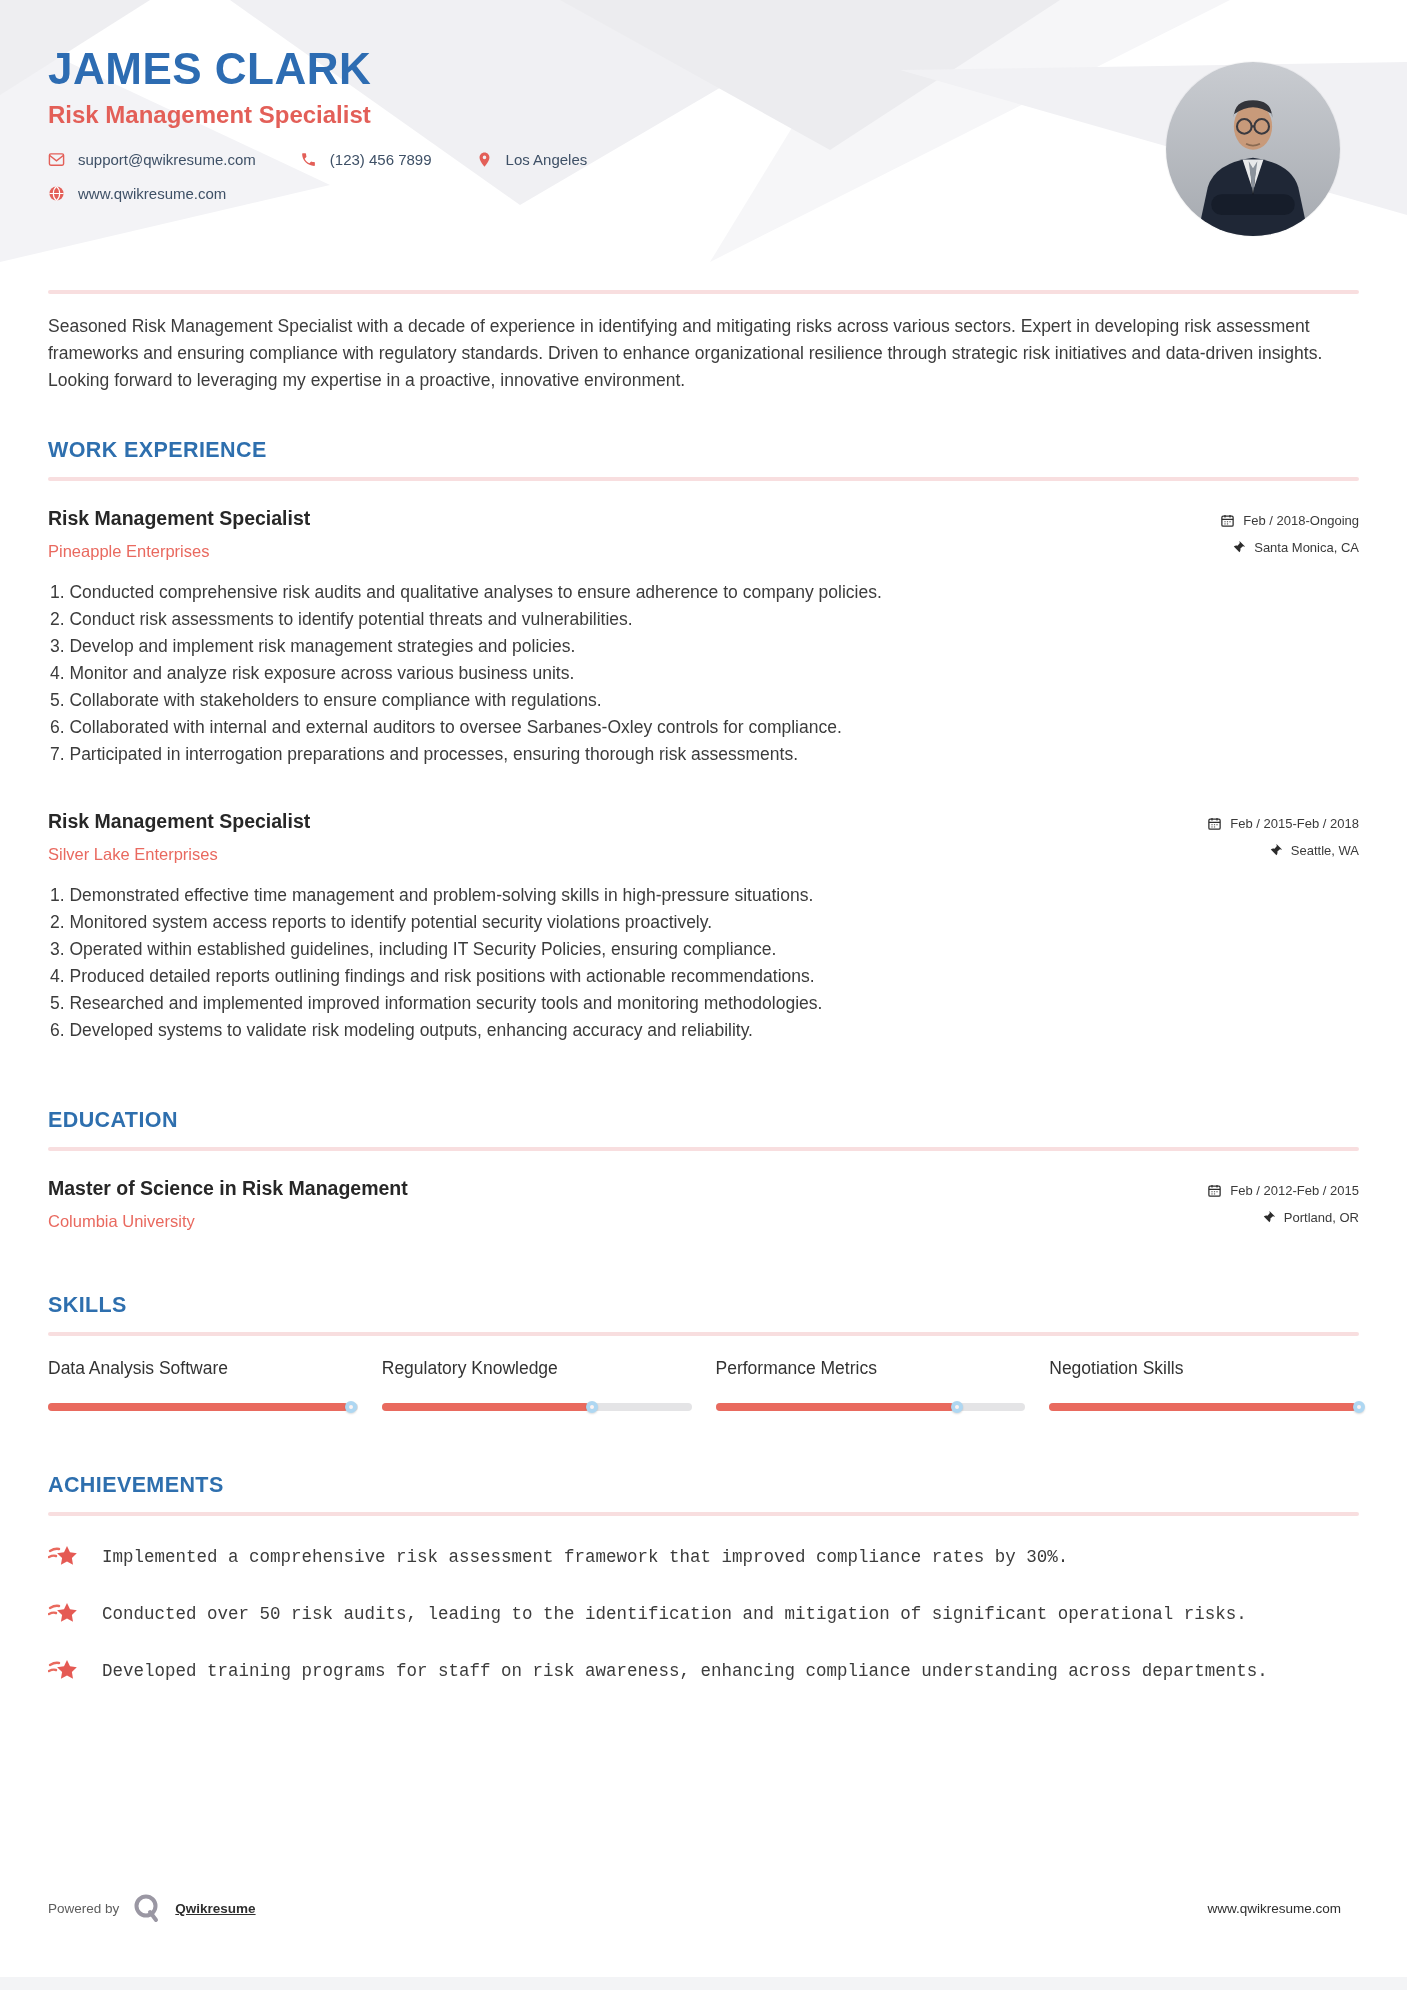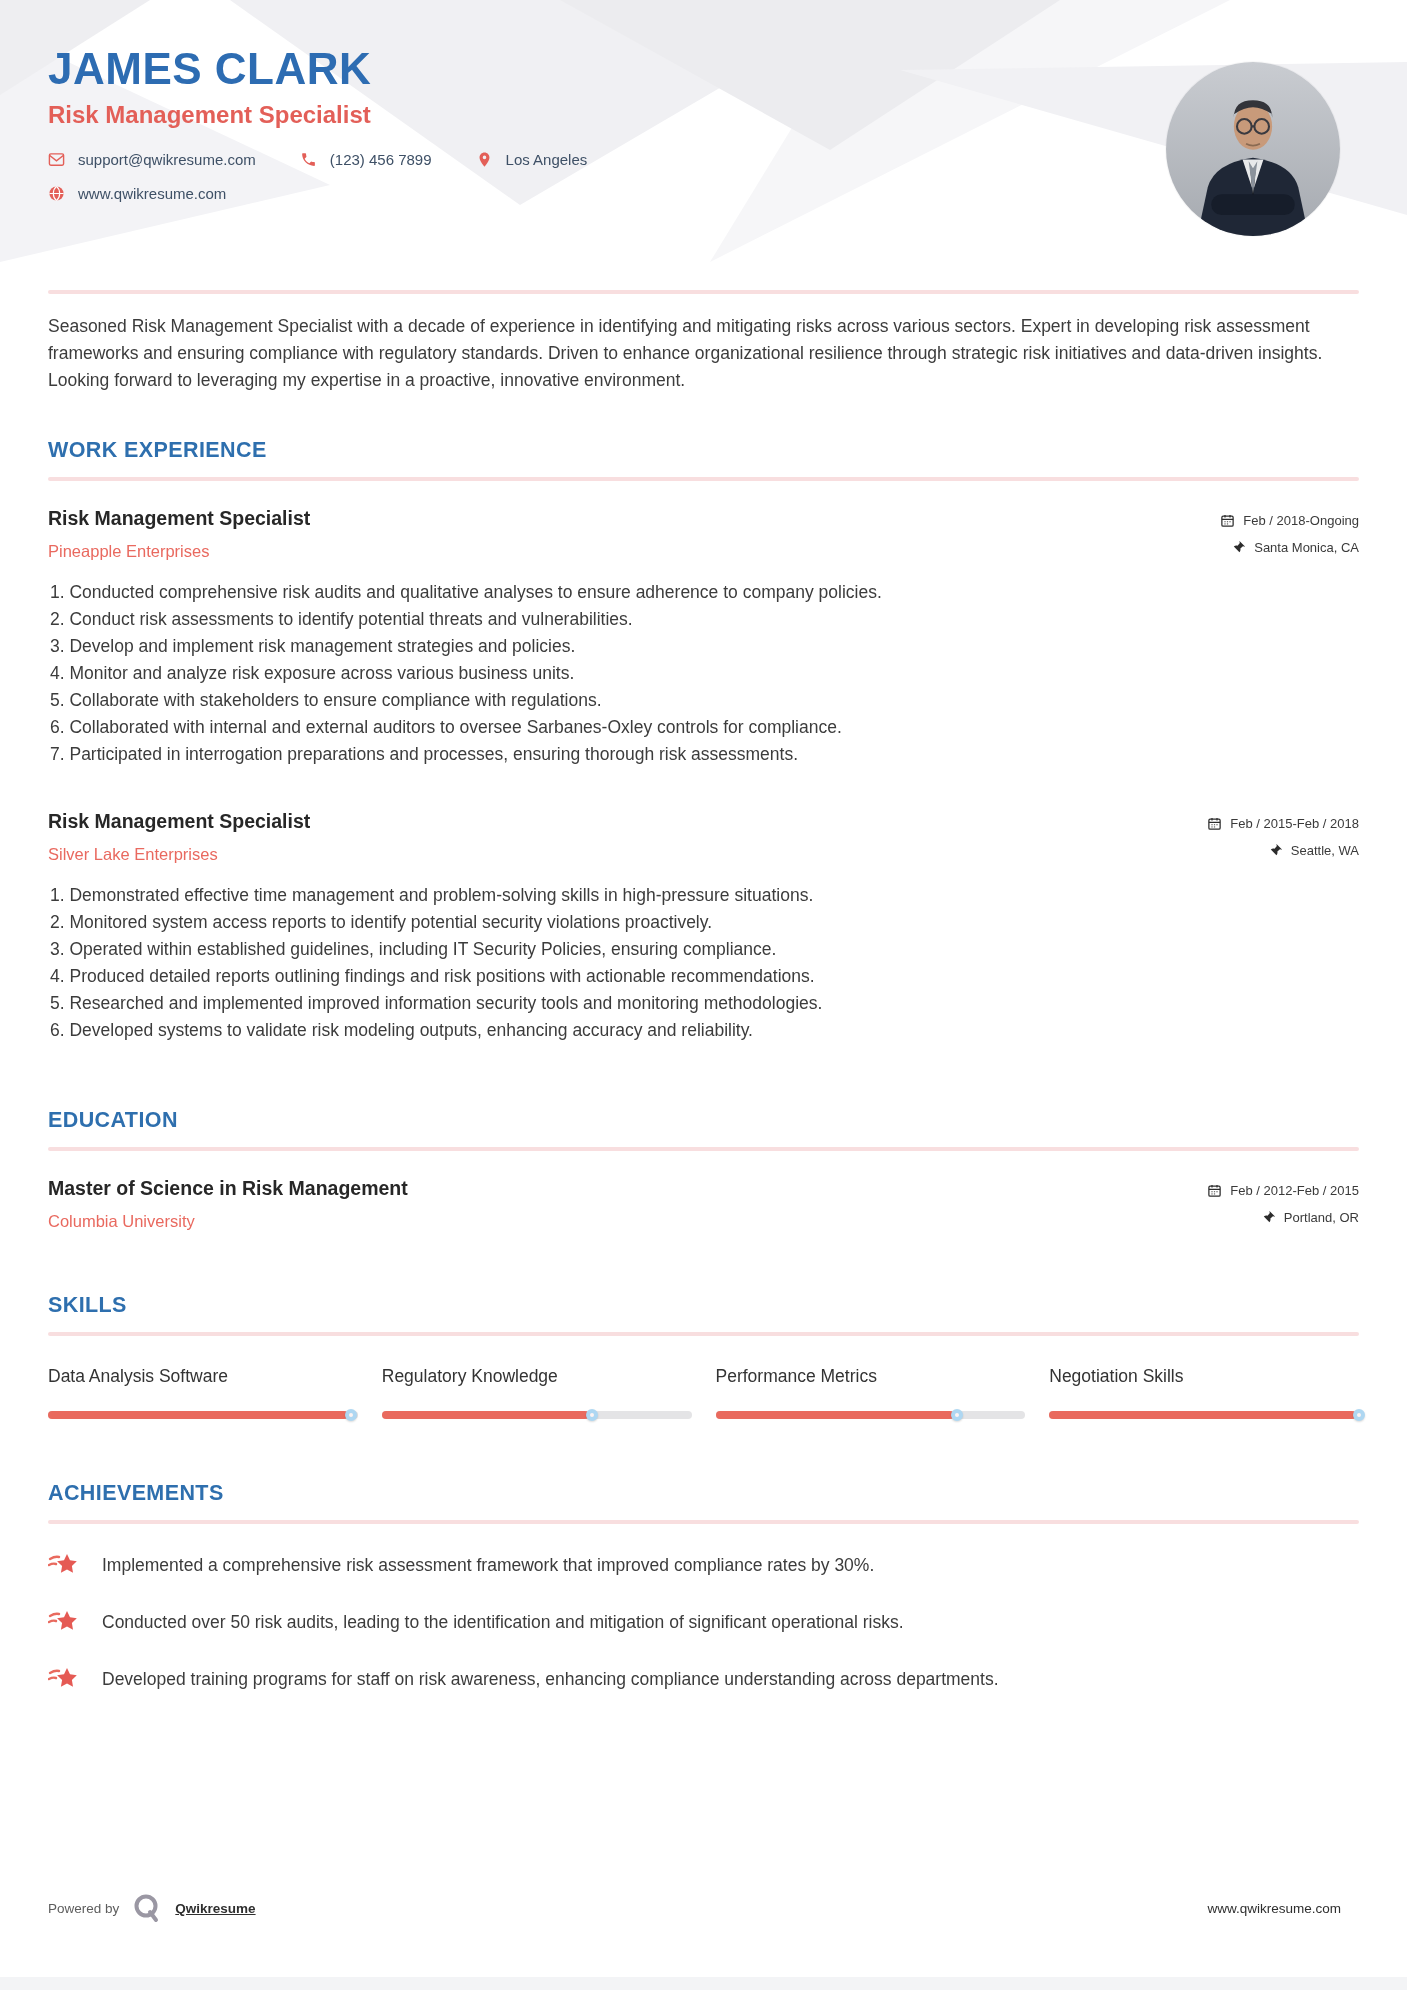--- a/index.html
+++ b/index.html
@@ -38,29 +38,29 @@
   .job-meta { text-align:right; font-size:13px; color:#3a3a3a; line-height:27px; }
   .meta-line { display:flex; justify-content:flex-end; align-items:center; gap:8px; }
   .micon { width:15px; height:15px; display:block; }
   .job-list { margin-top:18px; list-style-position:inside; padding-left:2px; }
   .job-list li { font-size:17.5px; color:#3c3c3c; line-height:27px; }
 
   .education { margin-top:64px; }
   .edu-desc { margin-top:17px; font-size:17.5px; color:#3c3c3c; line-height:27px; }
 
   .skills { margin-top:62px; }
-  .skills-grid { display:grid; grid-template-columns:repeat(4,1fr); column-gap:24px; margin-top:30px; }
+  .skills-grid { display:grid; grid-template-columns:repeat(4,1fr); column-gap:24px; margin-top:22px; }
   .skill-name { font-size:17.5px; color:#333333; }
   .slider { position:relative; margin-top:24px; height:8px; background:#e4e4e6; border-radius:5px; }
   .slider-fill { position:absolute; left:0; top:0; height:8px; background:#e96a5e; border-radius:5px; }
   .slider-knob { position:absolute; right:-9px; top:50%; transform:translateY(-50%); width:12px; height:12px; background:#fdf3f2; border:4px solid #aed7f2; border-radius:50%; box-shadow:0 1px 2px rgba(0,0,0,0.15); }
 
   .achievements { margin-top:62px; }
   .ach-list { margin-top:10px; }
-  .ach-item { display:flex; align-items:center; gap:22px; margin-top:25px; }
+  .ach-item { display:flex; align-items:center; gap:22px; margin-top:25px;font-family:Liberation Mono, monospace; }
   .ach-icon { width:32px; height:32px; flex:0 0 auto; display:block; }
   .ach-text { font-size:17.5px; color:#3c3c3c; line-height:26px; }
 
   
   .footer { position:absolute; left:0; right:18px; bottom:66px; padding:0 48px; display:flex; justify-content:space-between; align-items:center; }
   .footer-left { display:flex; align-items:center; gap:12px; }
   .powered { color:#5d5d5d; font-size:13.5px; }
   .qlogo { width:32px; height:32px; display:block; }
   .brand-link { color:#2f2f2f; font-size:13.5px; font-weight:700; text-decoration:underline; }
   .footer-site { color:#2f2f2f; font-size:13.5px; }

